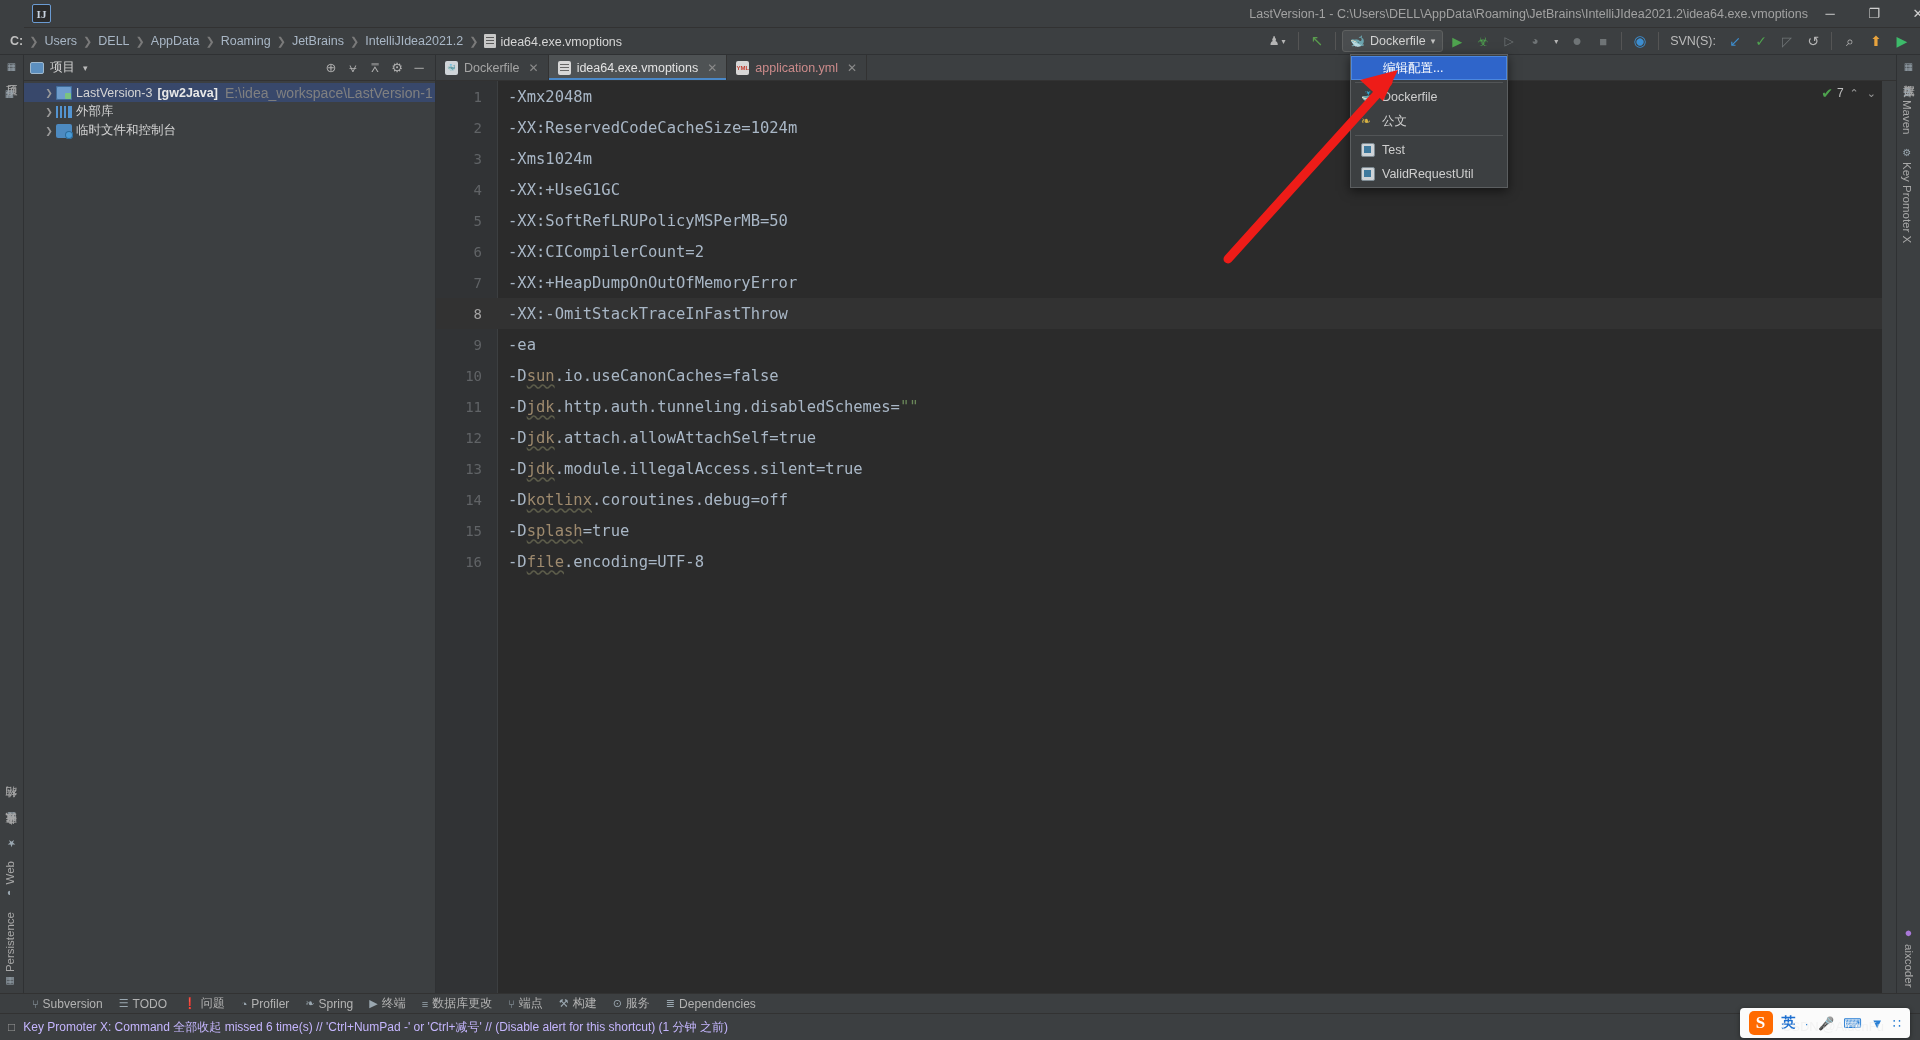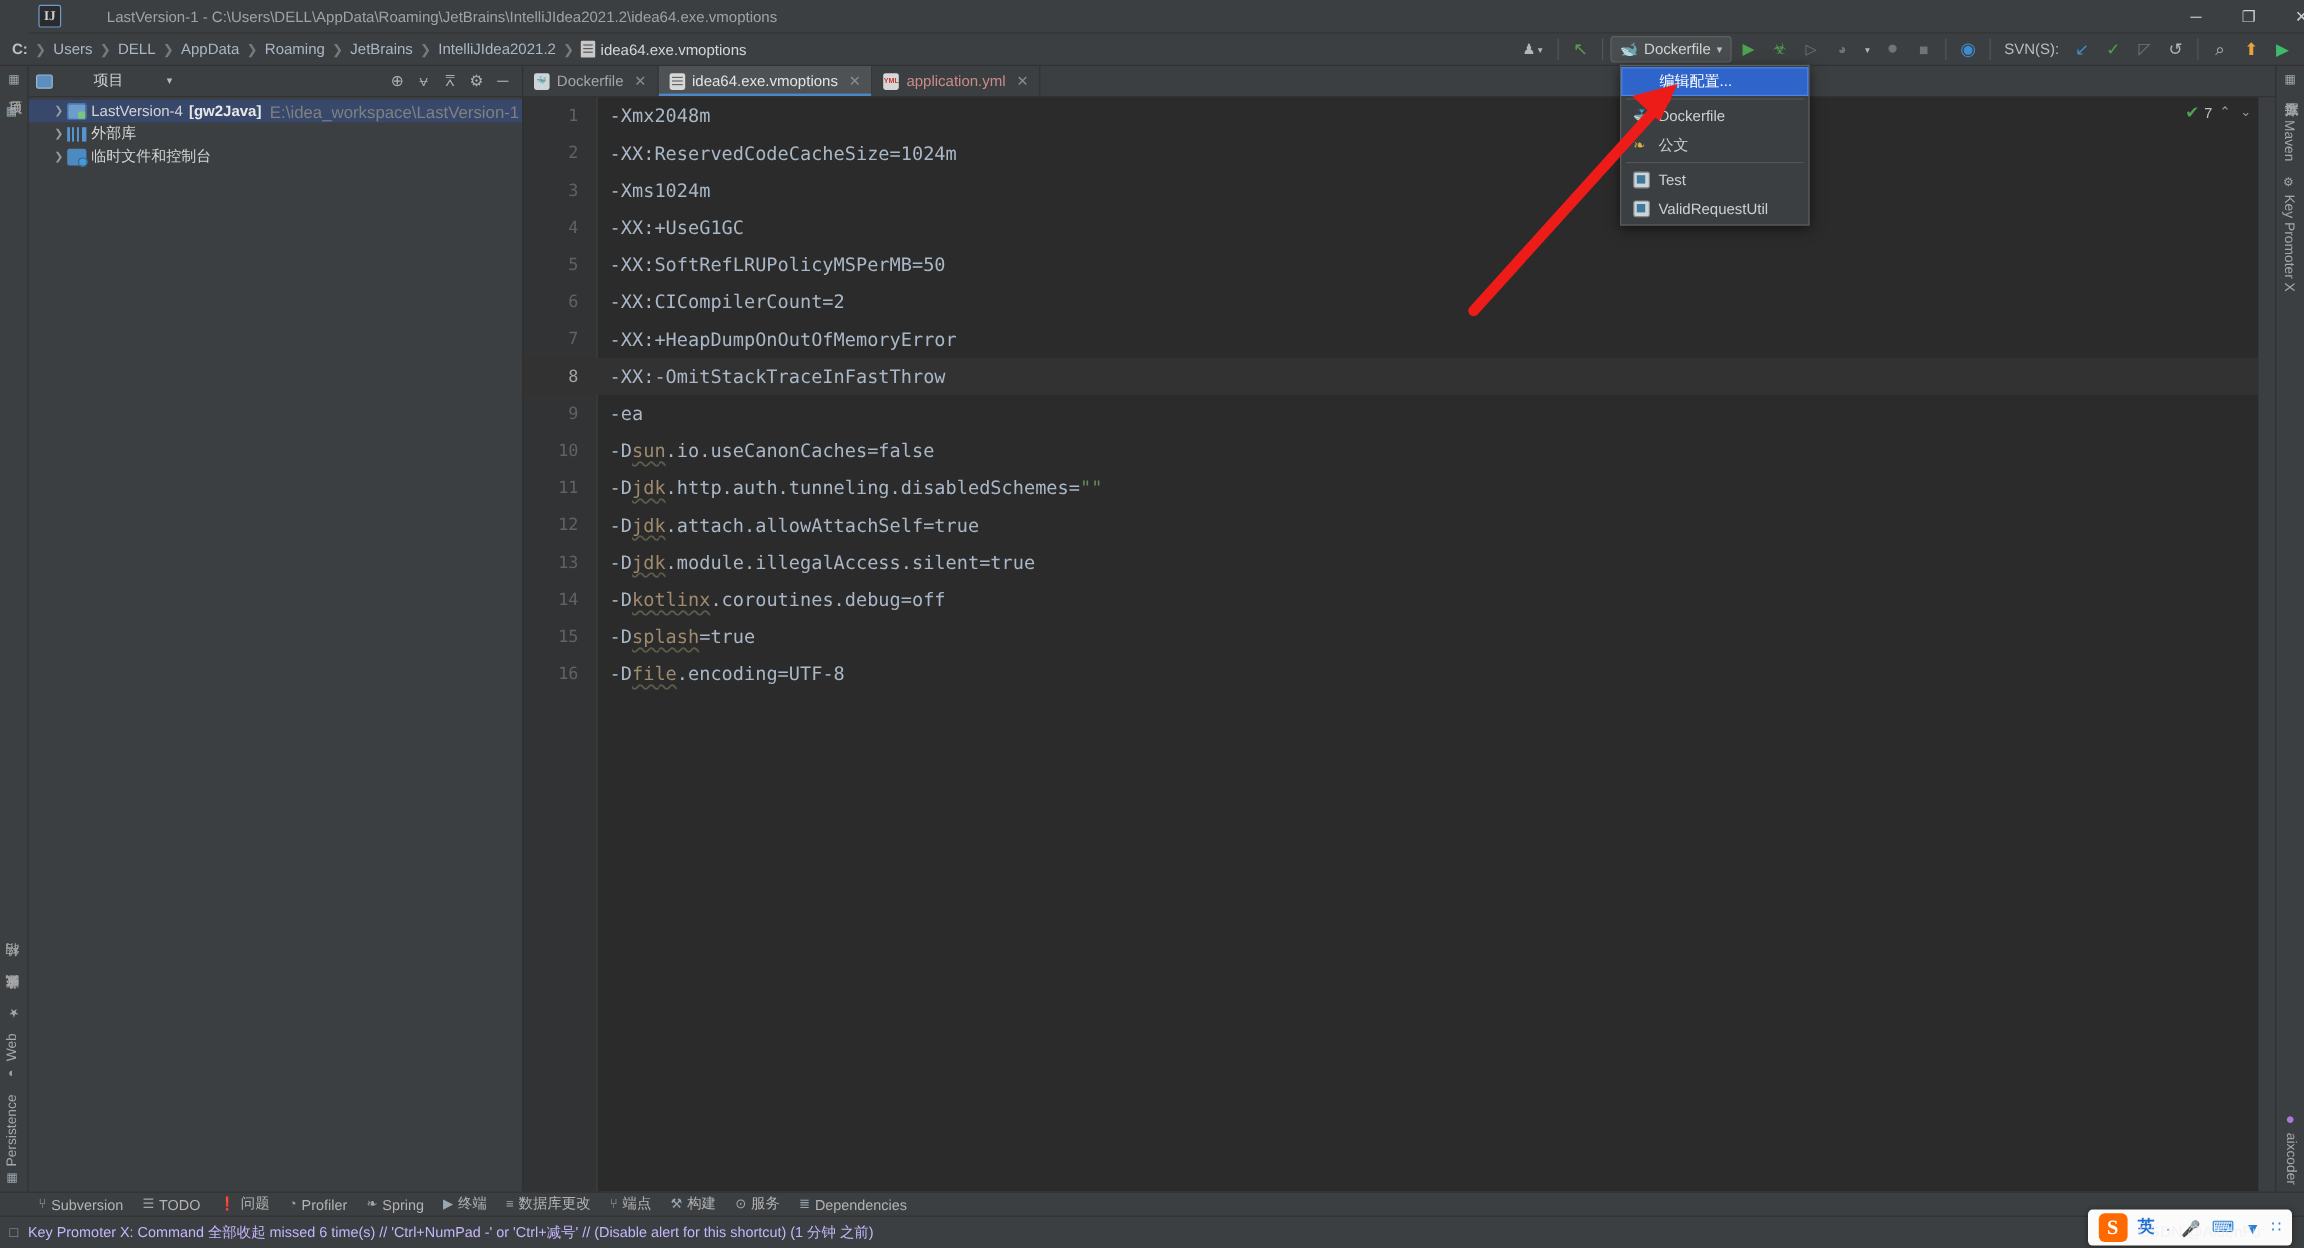--- a/index.html
+++ b/index.html
@@ -24,21 +24,21 @@
     border: 1px solid #6b9bd2; background: #2b2b2b; border-radius: 2px;
     color: #c9d3df; font-size: 11px; font-weight: bold;
     display: flex; align-items: center; justify-content: center;
     font-family: "Liberation Serif", serif;
   }
   .menu-item {
     font-size: 13px; color: #bbbbbb; padding: 3px 9px; white-space: nowrap;
     cursor: default;
   }
   .win-title {
-    flex: 1; text-align: left; font-size: 12.5px; color: #a2a2a2;
+    flex: 1; text-align: right; font-size: 12.5px; color: #a2a2a2;
     white-space: nowrap; overflow: hidden; padding-left: 30px;
   }
   .wbtns { display: flex; align-items: center; margin-right: 4px; }
   .wbtn {
     width: 44px; height: 27px; display: flex; align-items: center;
     justify-content: center; color: #cfcfcf; font-size: 13px;
   }
 
   
   .navbar {
@@ -101,21 +101,20 @@
   }
 
   
   .project-panel {
     position: absolute; left: 24px; top: 55px; width: 412px; bottom: 47px;
     background: #3c3f41; border-right: 1px solid #2f3133;
   }
   .panel-head {
     height: 26px; display: flex; align-items: center; padding: 0 6px;
     border-bottom: 1px solid #323232;
-    gap: 28px;
   }
   .panel-title {
     font-size: 12.5px; color: #d0d0d0; margin-left: 6px;
   }
   .panel-head-icons { margin-left: auto; display: flex; gap: 2px; align-items: center; }
   .ph-ico {
     width: 20px; height: 20px; display: flex; align-items: center;
     justify-content: center; color: #b0b0b0; font-size: 13px; border-radius: 3px;
   }
   .tree { padding-top: 2px; }
@@ -409,21 +408,21 @@
           <div class="ph-ico">⩝</div>
           <div class="ph-ico">⩞</div>
           <div class="ph-ico">⚙</div>
           <div class="ph-ico">─</div>
         </div>
     </div>
     <div class="tree" id="project-tree">
         <div class="tree-row selected">
           <span class="tw-arrow">❯</span>
           <span class="node-ico ico-module"></span>
-          <span class="node-name">LastVersion-4</span>
+          <span class="node-name">LastVersion-3</span>
           <span class="node-bold">[gw2Java]</span>
           <span class="node-path">E:\idea_workspace\LastVersion-1</span>
         </div>
         <div class="tree-row">
           <span class="tw-arrow">❯</span>
           <span class="node-ico ico-lib"></span>
           <span class="node-name">外部库</span>
         </div>
         <div class="tree-row">
           <span class="tw-arrow">❯</span>

